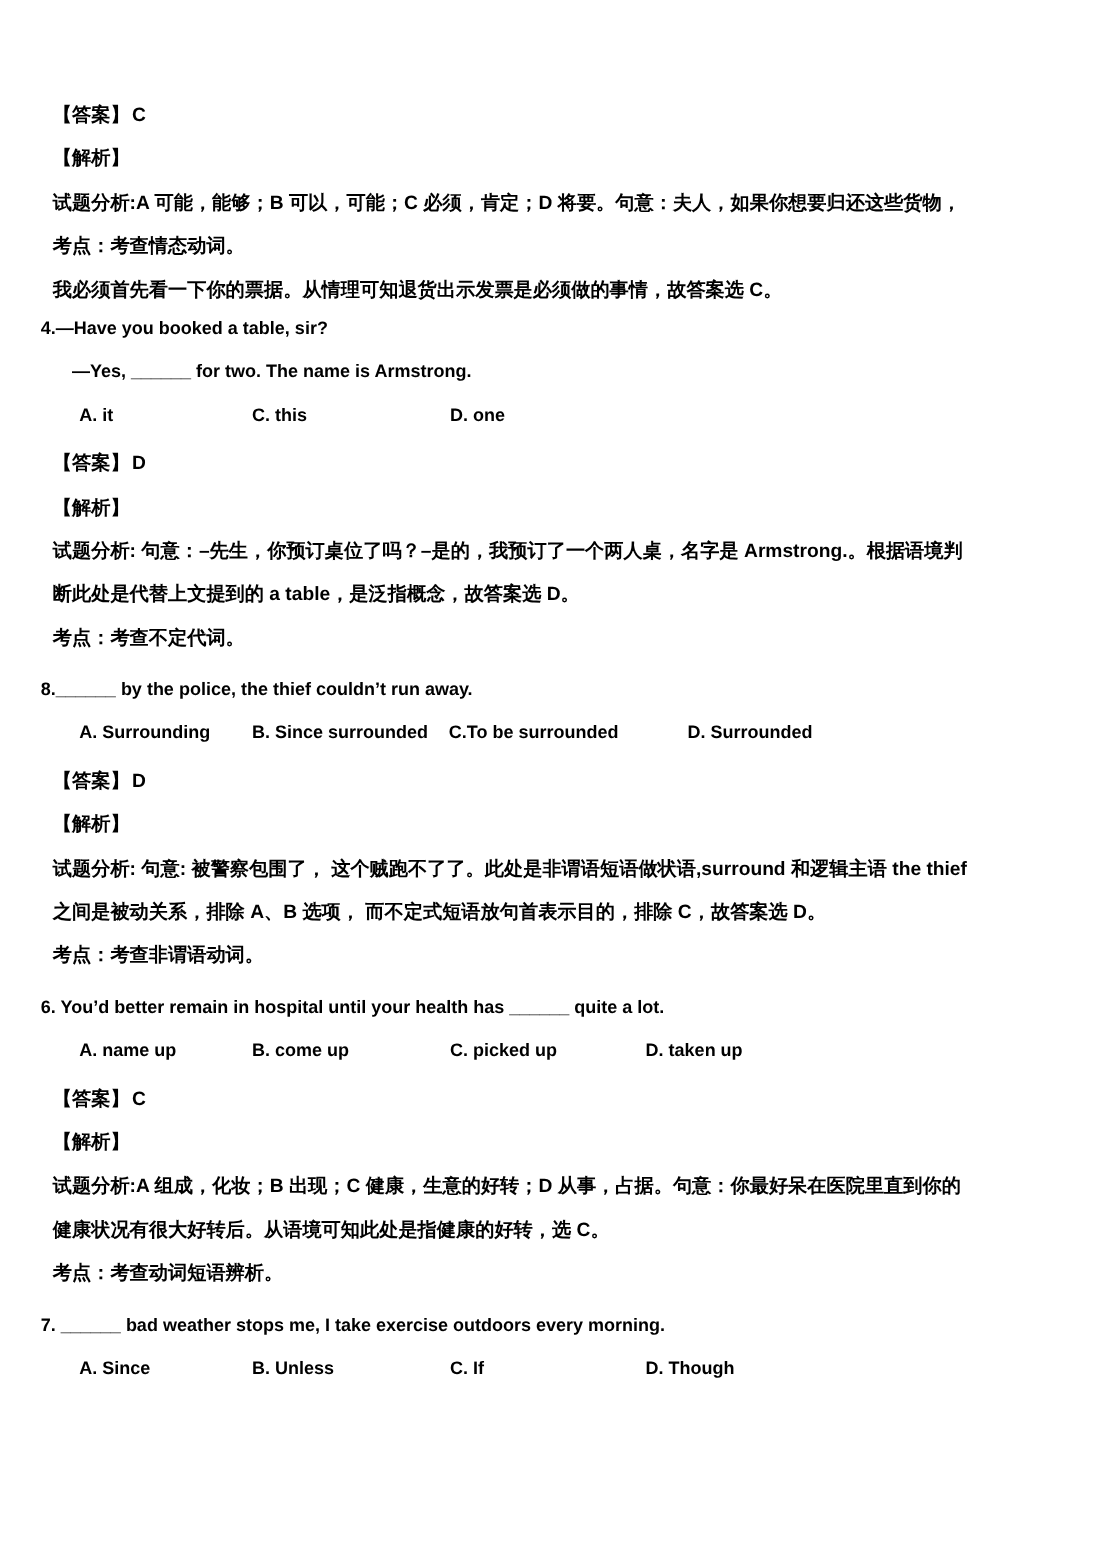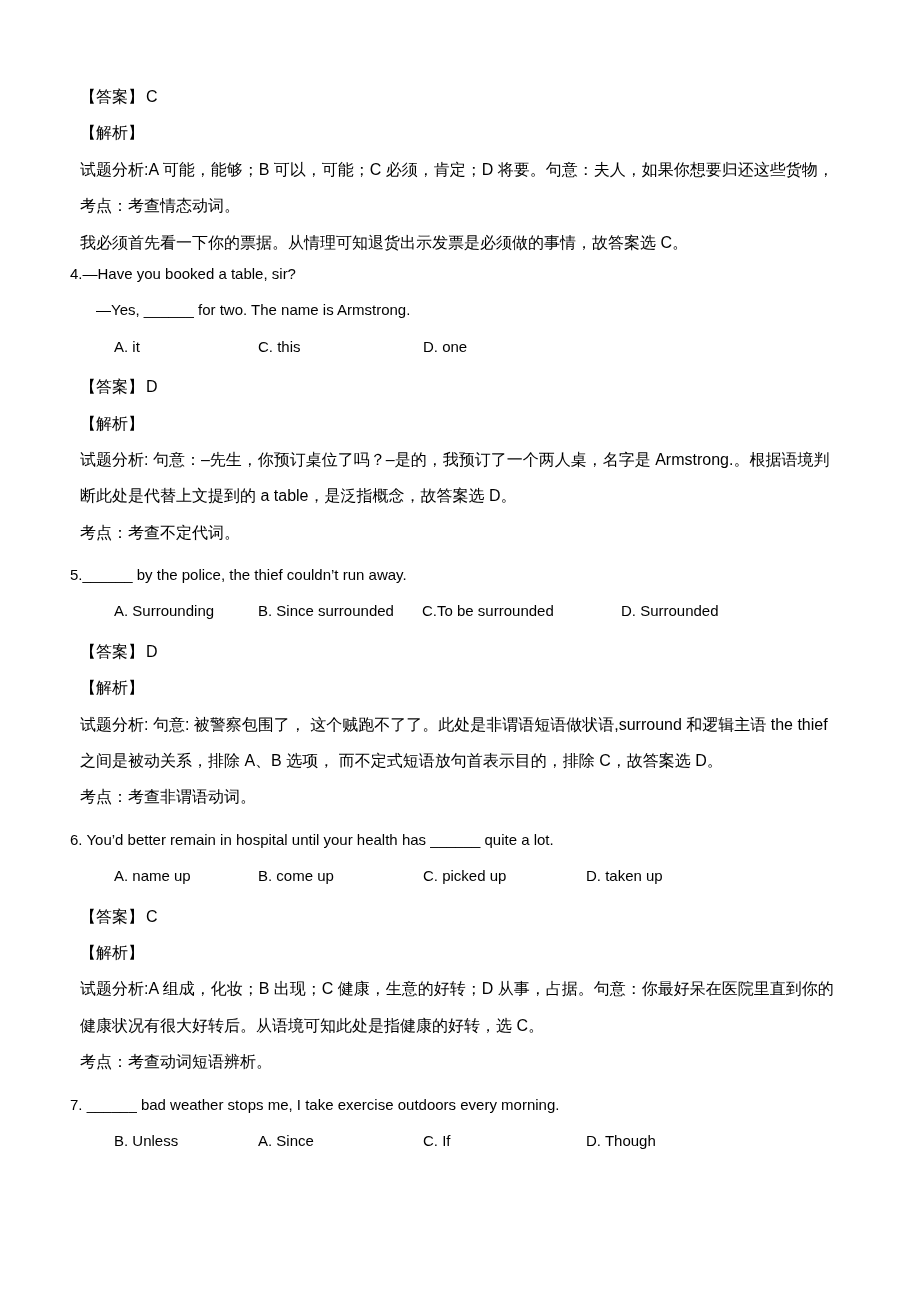--- a/index.html
+++ b/index.html
@@ -8,34 +8,35 @@
     background: #ffffff;
   }
   body {
     width: 920px;
     height: 1302px;
     overflow: hidden;
     color: #000000;
     font-family: "Liberation Sans", sans-serif;
   }
   .doc {
-    padding: 79px 40px 0 80px;
+    padding: 79px 40px 0 44px;
+    font-weight: bold;
   }
   .line {
     height: 36.4px;
     line-height: 36.4px;
     margin: 0;
     white-space: nowrap;
     font-size: 15px;
   }
   .cn { font-size: 16px; }
   .q { margin-left: -10px; }
   .indent { margin-left: 16px; }
   .opts {
-    margin-left: 34px;
+    margin-left: 22px;
     display: grid;
     grid-template-columns: 144px 165px 163px auto;
   }
   .opts.wide {
     grid-template-columns: 144px 164px 199px auto;
   }
   .gap-q { margin-top: 6px; }
   .gap-q4 { margin-top: -5px; }
   .gap-ans { margin-top: 4px; }
   .ans-letter { margin-left: 2px; }
@@ -57,21 +58,21 @@
     <span>A. it</span>
     <span>C. this</span>
     <span>D. one</span>
   </p>
   <p class="line cn gap-ans"><span>【答案】</span><span class="ans-letter">D</span></p>
   <p class="line cn"><span>【解析】</span></p>
   <p class="line cn">试题分析: 句意：–先生，你预订桌位了吗？–是的，我预订了一个两人桌，名字是 Armstrong.。根据语境判</p>
   <p class="line cn">断此处是代替上文提到的 a table，是泛指概念，故答案选 D。</p>
   <p class="line cn">考点：考查不定代词。</p>
 
-  <p class="line q gap-q">5.______ by the police, the thief couldn’t run away.</p>
+  <p class="line q gap-q">8.______ by the police, the thief couldn’t run away.</p>
   <p class="line opts wide">
     <span>A. Surrounding</span>
     <span>B. Since surrounded</span>
     <span>C.To be surrounded</span>
     <span>D. Surrounded</span>
   </p>
   <p class="line cn gap-ans"><span>【答案】</span><span class="ans-letter">D</span></p>
   <p class="line cn"><span>【解析】</span></p>
   <p class="line cn">试题分析: 句意: 被警察包围了， 这个贼跑不了了。此处是非谓语短语做状语,surround 和逻辑主语 the thief</p>
   <p class="line cn">之间是被动关系，排除 A、B 选项， 而不定式短语放句首表示目的，排除 C，故答案选 D。</p>
@@ -85,19 +86,19 @@
     <span>D. taken up</span>
   </p>
   <p class="line cn gap-ans"><span>【答案】</span><span class="ans-letter">C</span></p>
   <p class="line cn"><span>【解析】</span></p>
   <p class="line cn">试题分析:A 组成，化妆；B 出现；C 健康，生意的好转；D 从事，占据。句意：你最好呆在医院里直到你的</p>
   <p class="line cn">健康状况有很大好转后。从语境可知此处是指健康的好转，选 C。</p>
   <p class="line cn">考点：考查动词短语辨析。</p>
 
   <p class="line q gap-q">7. ______ bad weather stops me, I take exercise outdoors every morning.</p>
   <p class="line opts">
+    <span>A. Since</span>
     <span>B. Unless</span>
-    <span>A. Since</span>
     <span>C. If</span>
     <span>D. Though</span>
   </p>
 
 </div>
 
 </body></html>

